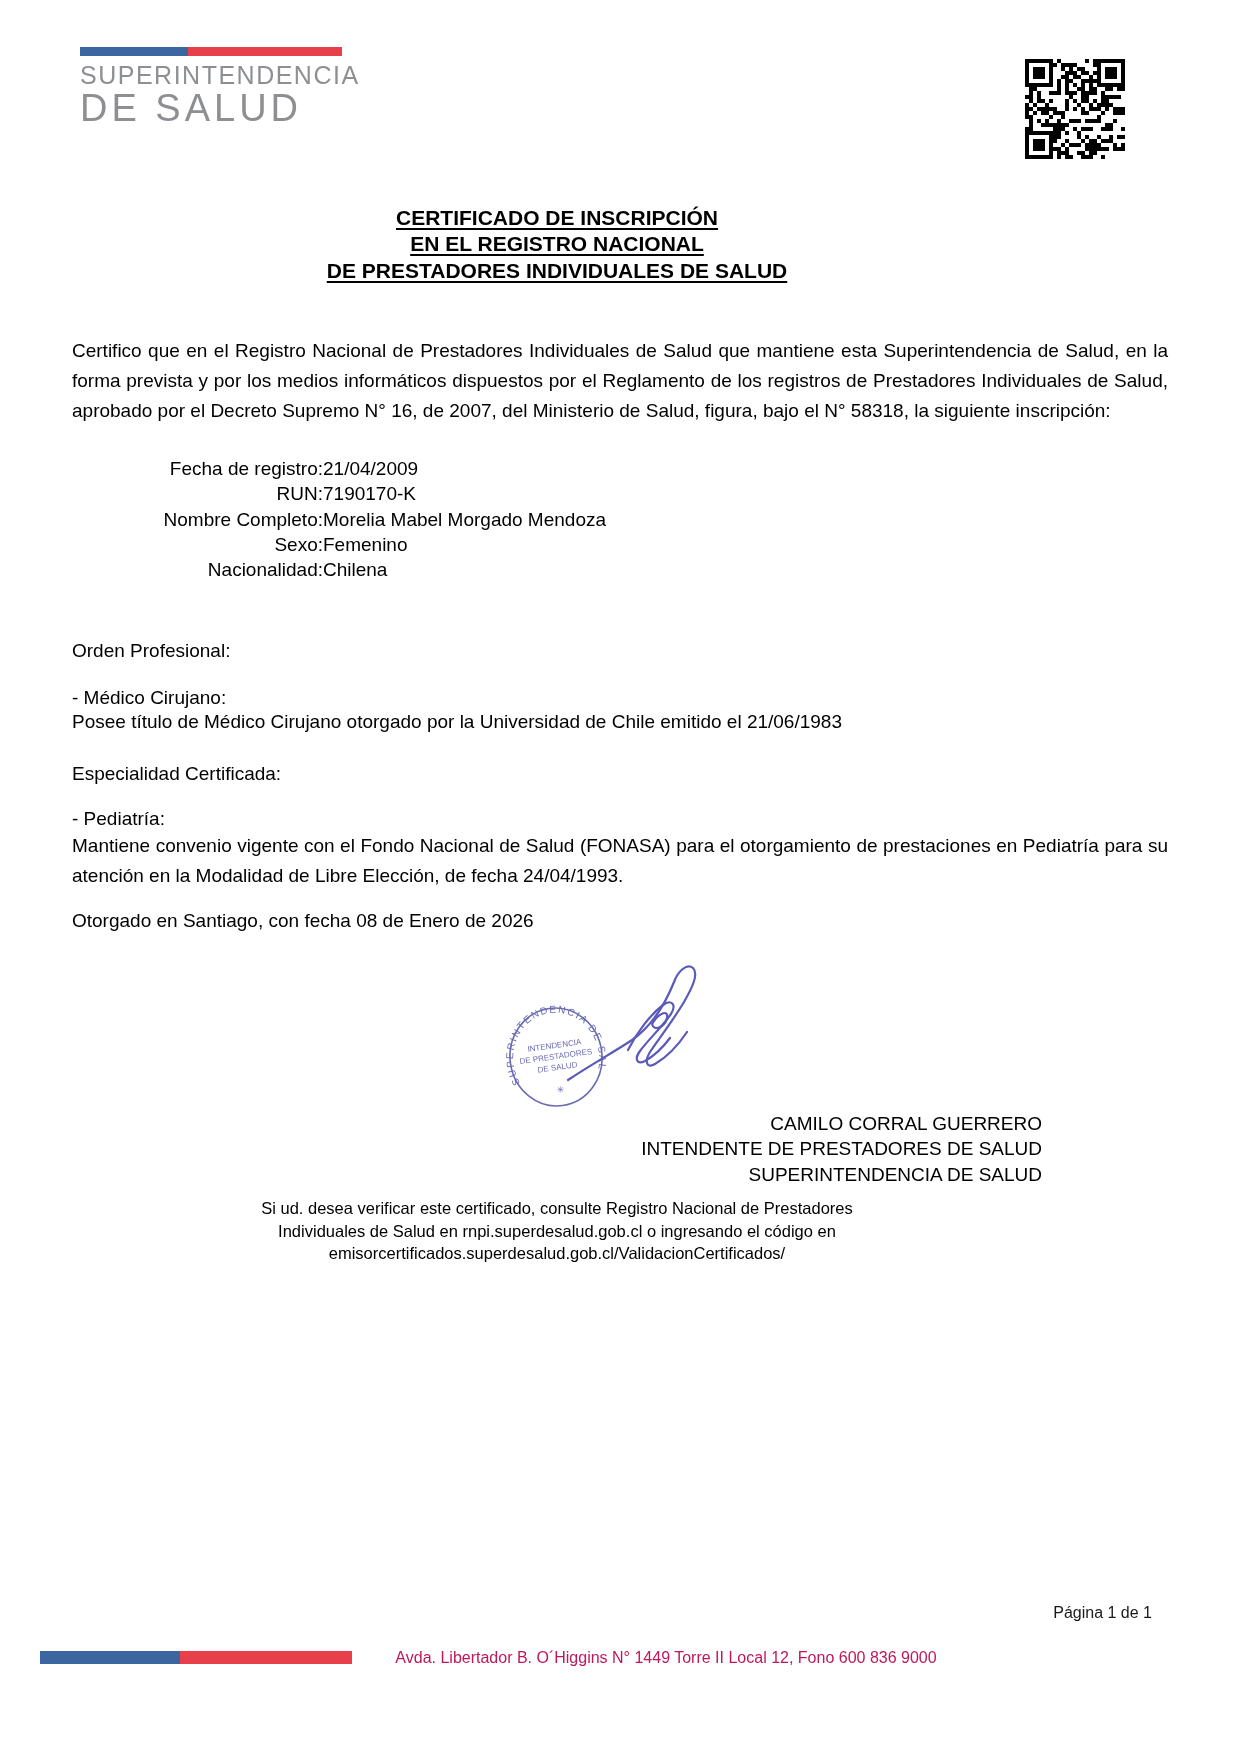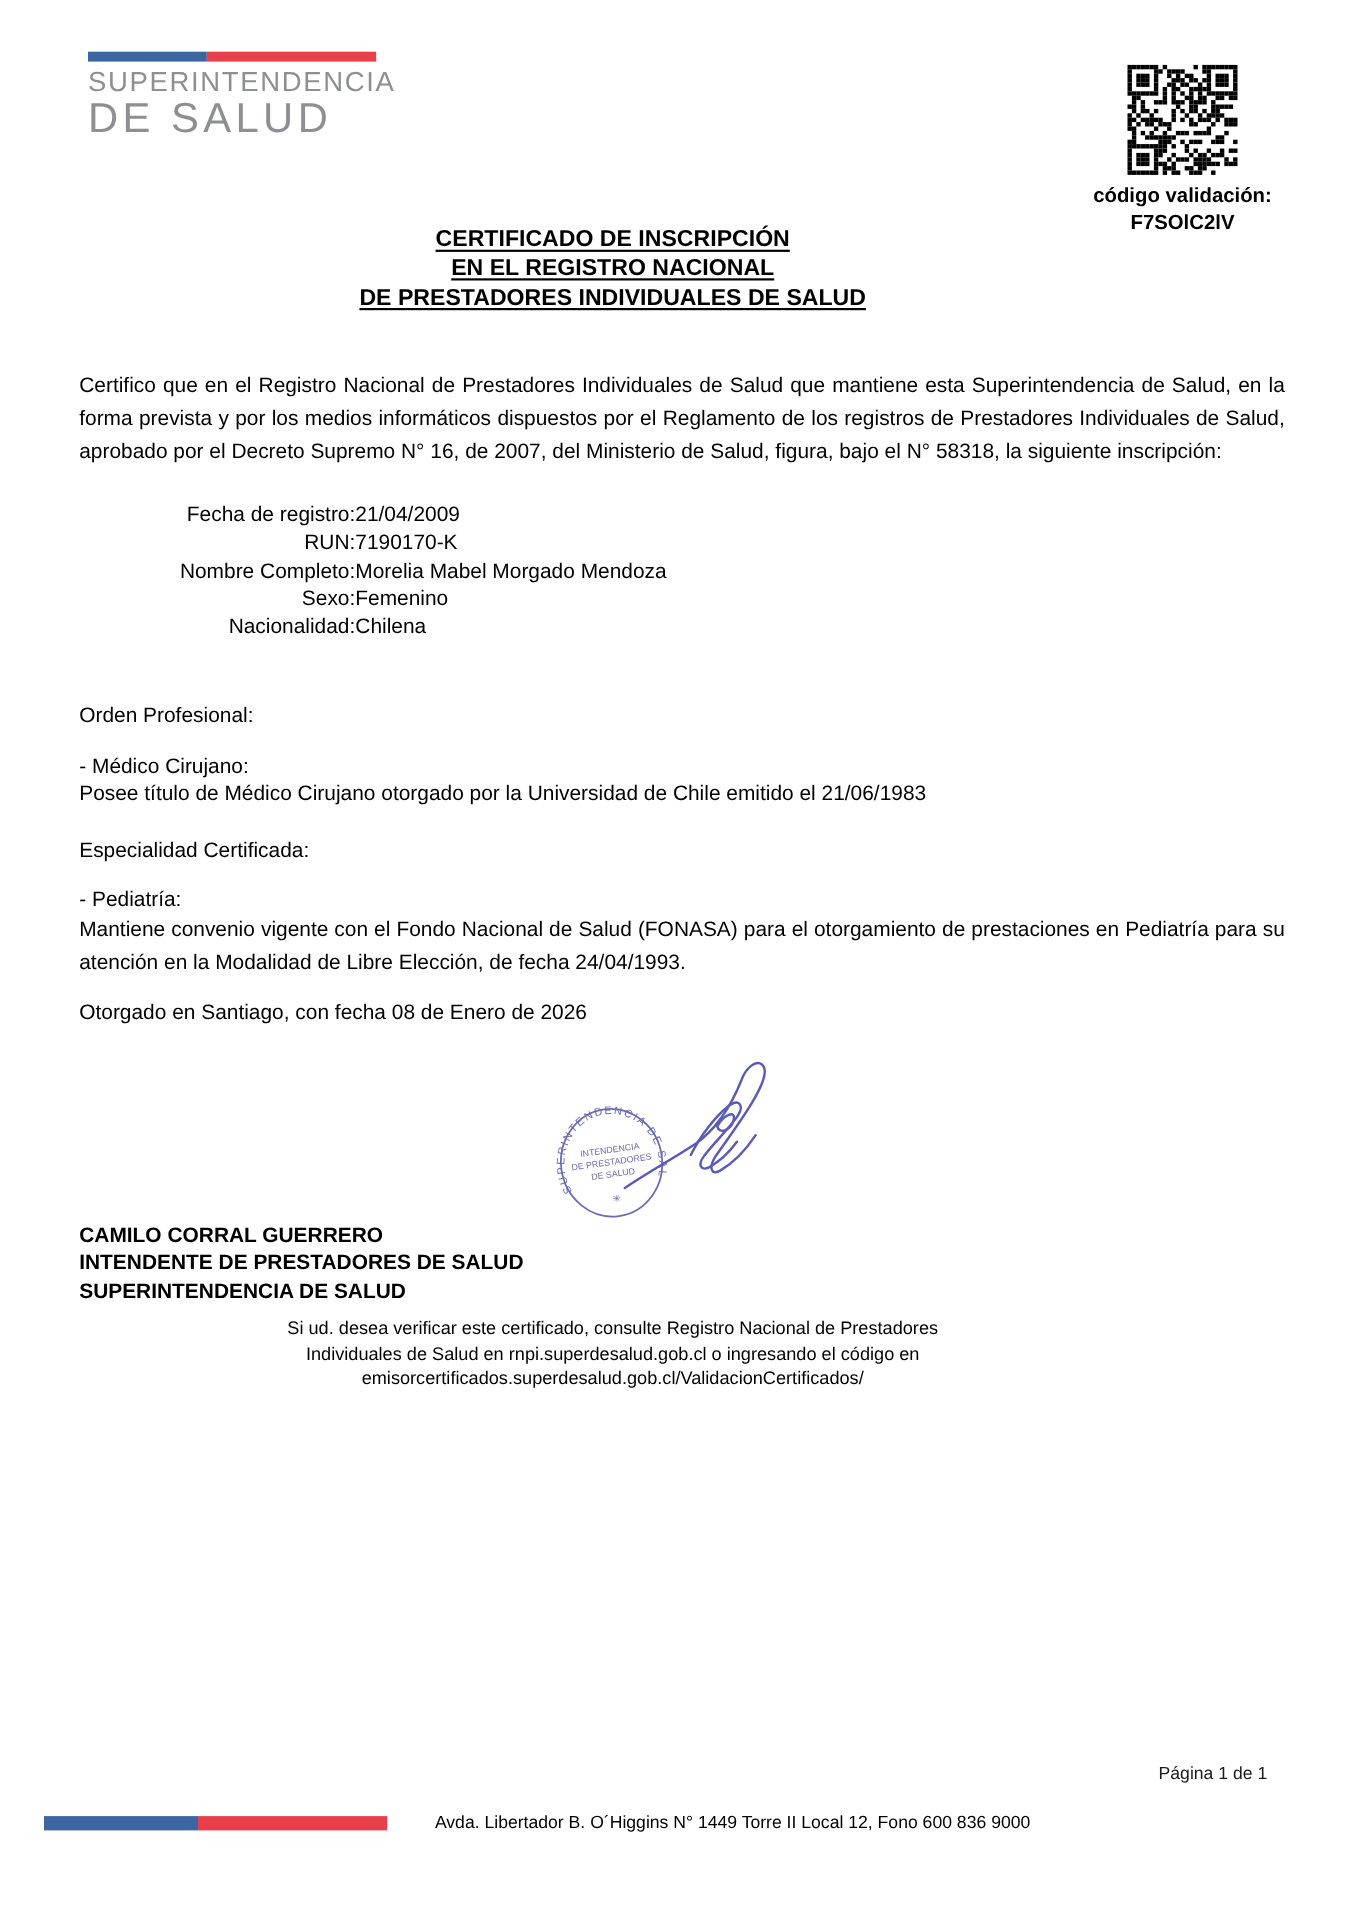--- a/index.html
+++ b/index.html
@@ -27,29 +27,29 @@
   .intro{position:absolute;left:72px;top:336px;width:1096px;font-size:19px;line-height:30.2px;text-align:justify;}
   .fields{position:absolute;left:72px;top:456px;font-size:19px;line-height:25.3px;}
   .frow{display:flex;text-align:right;}
   .flabel{width:251px;}
   .sec{position:absolute;left:72px;font-size:19px;line-height:24px;}
   .bold{font-weight:normal;}
   .just{width:1096px;text-align:justify;line-height:30.2px;}
   
   .seal{position:absolute;left:500px;top:998px;width:112px;height:118px;transform:rotate(-8deg);}
   .sig{position:absolute;left:540px;top:952px;width:200px;height:160px;}
-  .sig-text{position:absolute;left:72px;top:1111px;width:970px;text-align:left;
-            font-weight:bold;font-size:19px;line-height:25.3px;}
+  .sig-text{position:absolute;left:72px;top:1111px;width:970px;text-align:right;
+            font-weight:normal;font-size:19px;line-height:25.3px;}
   .verify{position:absolute;left:72px;top:1197px;width:970px;text-align:center;
           font-size:16.5px;line-height:22.6px;}
   
   .footer-bar{position:absolute;left:40px;top:1651px;width:312px;height:13px;display:flex;}
   .footer-bar .blue{width:140px;background:#3b66a0;}
   .footer-bar .red{flex:1;background:#e8404a;}
-  .footer-address{position:absolute;left:340px;top:1649px;width:652px;text-align:center;font-size:16px;color:#000000;}
+  .footer-address{position:absolute;left:340px;top:1649px;width:652px;text-align:center;font-size:16px;color:#be185d;}
   .footer-page{position:absolute;right:88px;top:1604px;font-size:16px;color:#1a1a1a;}
 </style>
 </head>
 <body>
 
 <div class="page">
 
   <div class="brand">
     <div class="brand-bar">
       <div class="blue"></div>
@@ -680,24 +680,20 @@
         <div class="qd"></div>
         <div></div>
         <div></div>
         <div class="qd"></div>
         <div></div>
         <div></div>
         <div></div>
         <div></div>
         <div></div>
       </div>
-    <div class="qr-caption">
-      <div>código validación:</div>
-      <div>F7SOlC2lV</div>
-    </div>
   </div>
 
   <div class="title">
     <span>CERTIFICADO DE INSCRIPCIÓN</span><br>
     <span>EN EL REGISTRO NACIONAL</span><br>
     <span>DE PRESTADORES INDIVIDUALES DE SALUD</span>
   </div>
 
   <div class="intro">Certifico que en el Registro Nacional de Prestadores Individuales de Salud que mantiene esta Superintendencia de Salud, en la forma prevista y por los medios informáticos dispuestos por el Reglamento de los registros de Prestadores Individuales de Salud, aprobado por el Decreto Supremo N° 16, de 2007, del Ministerio de Salud, figura, bajo el N° 58318, la siguiente inscripción:</div>
 

